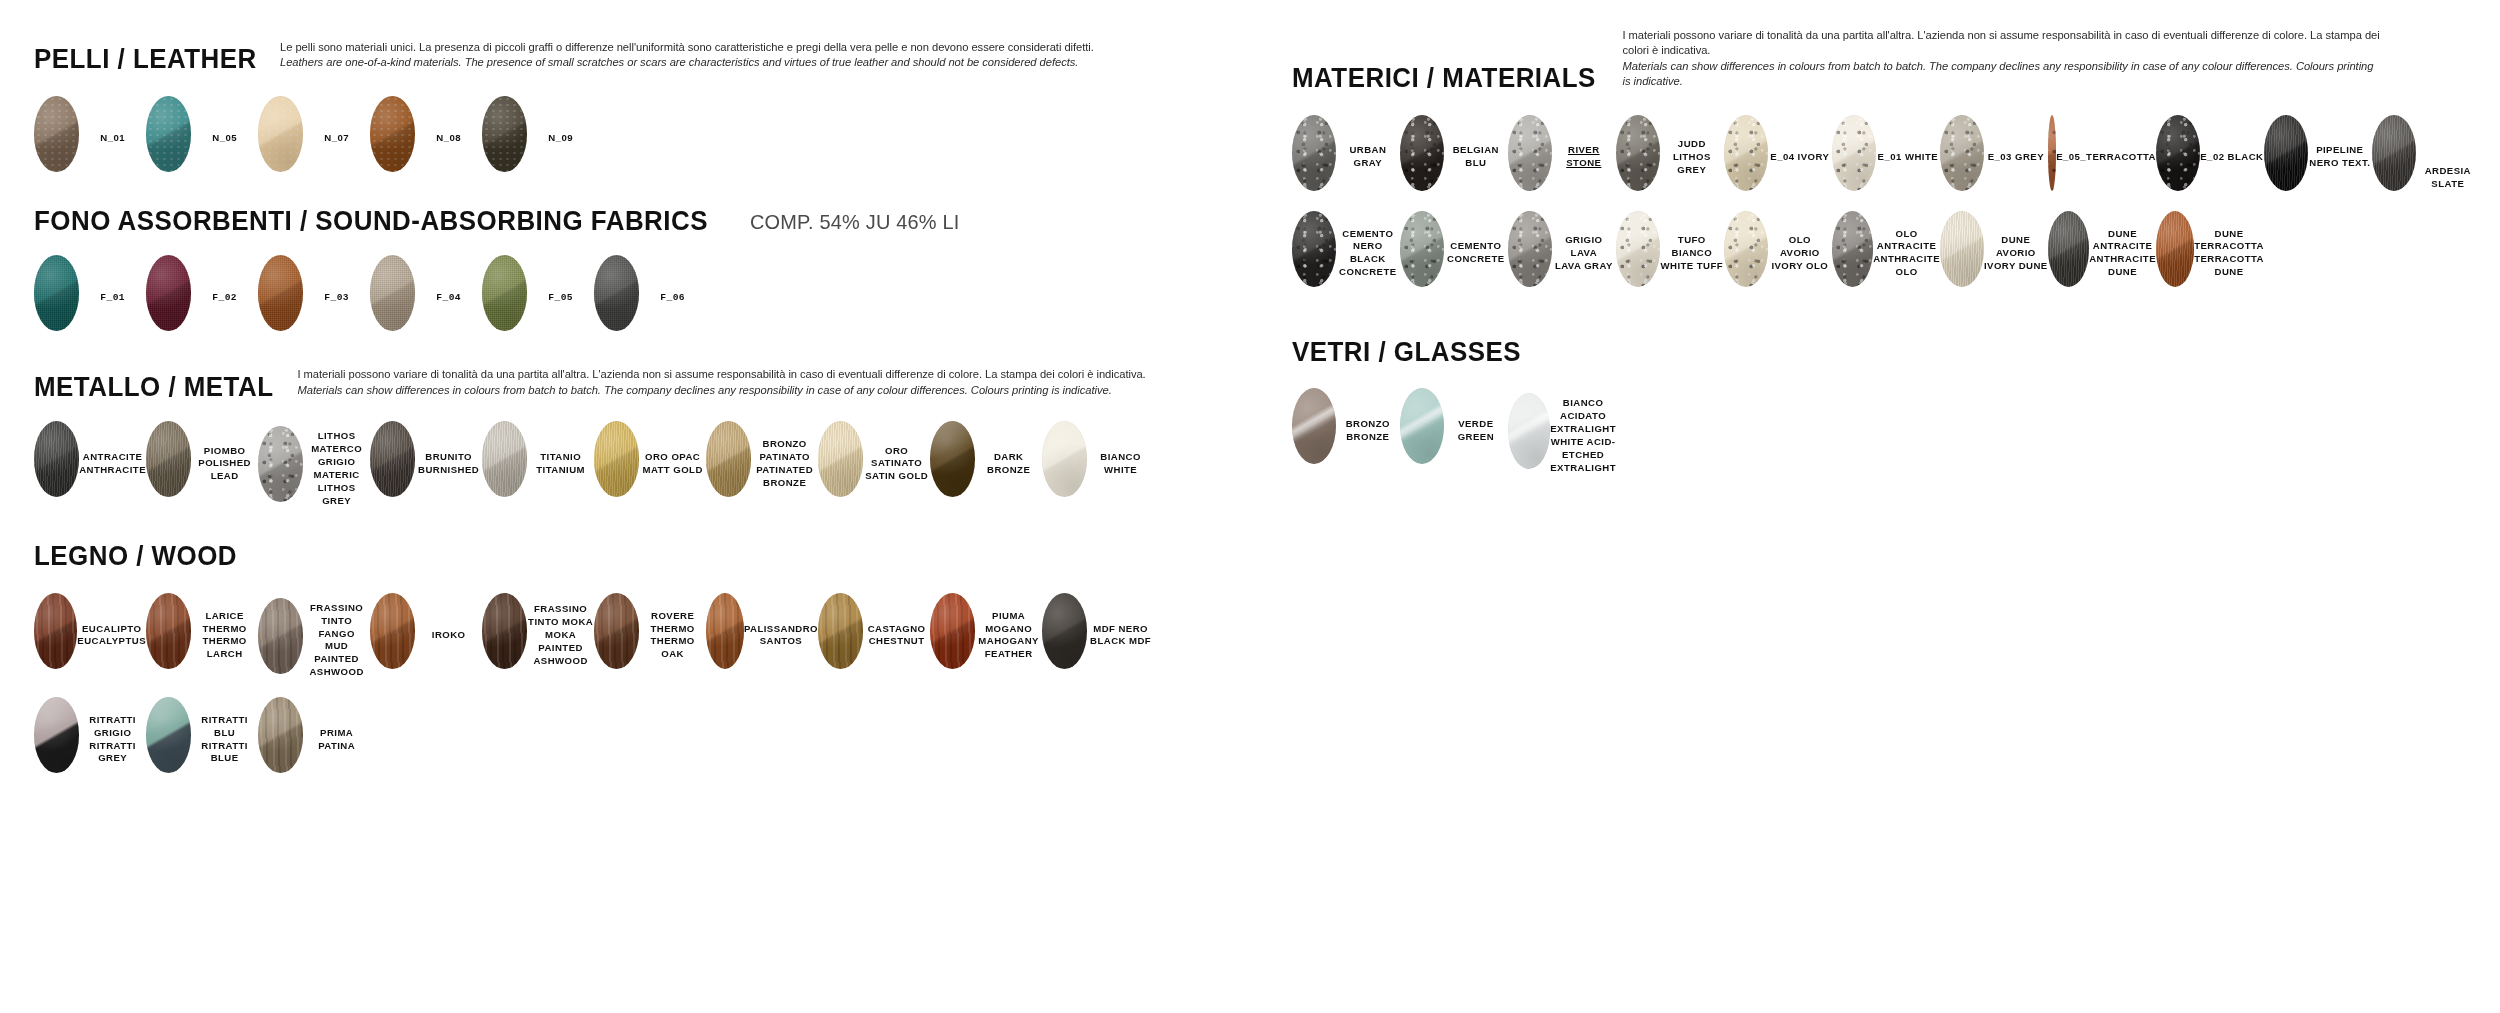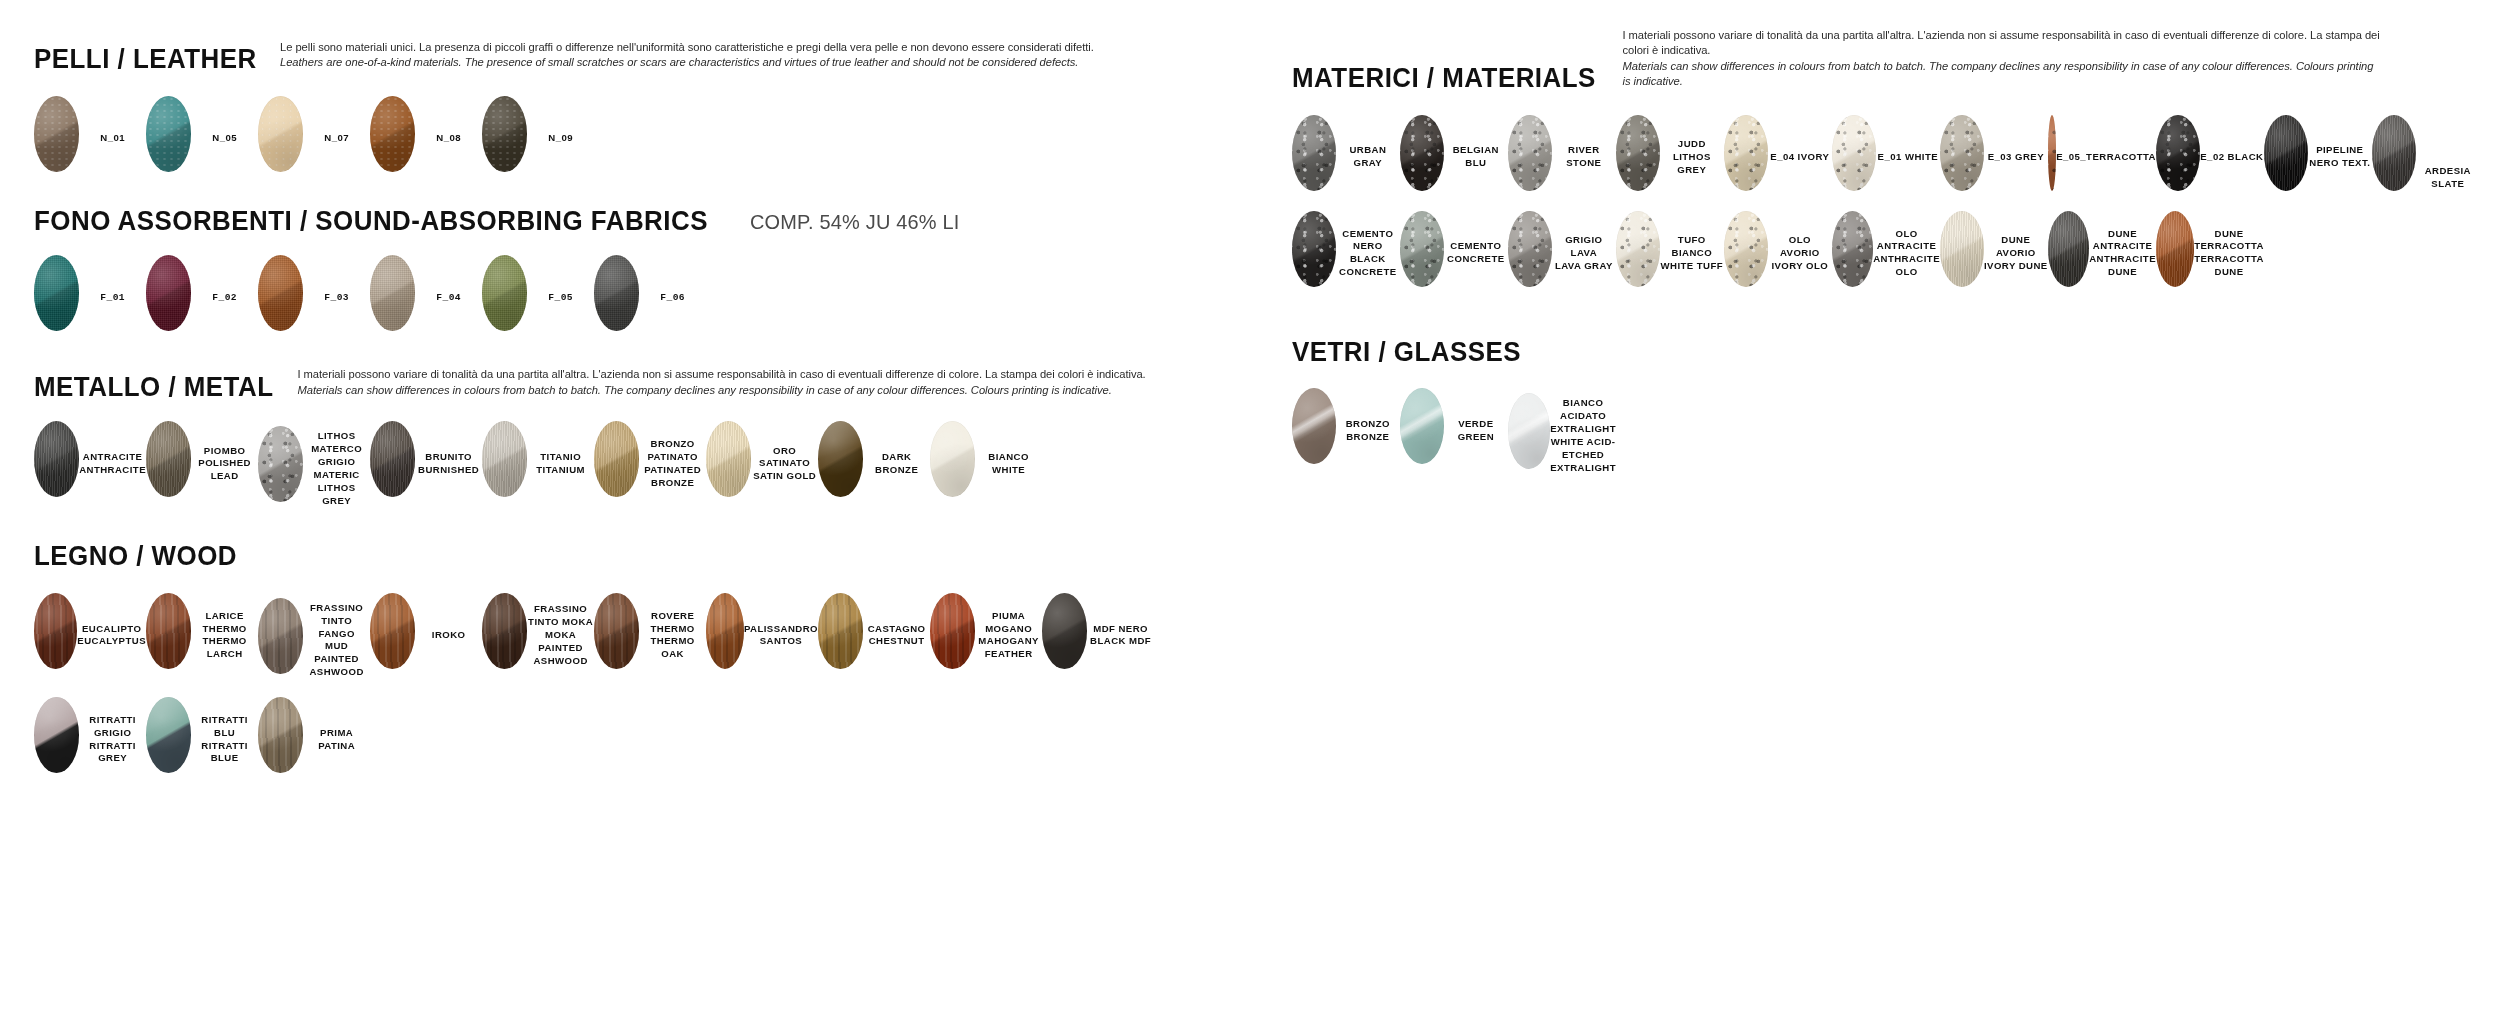--- a/index.html
+++ b/index.html
@@ -261,20 +261,24 @@
           </div>
           <div class="sw">
             <div class="sw-dot tx-brushed" style="background: linear-gradient(150deg, rgb(79, 70, 62) 0%, rgb(79, 70, 62) 48%, rgb(59, 52, 48) 52%, rgb(59, 52, 48) 100%);"></div>
             <div class="sw-label">BRUNITO<span class="l2">BURNISHED</span></div>
           </div>
           <div class="sw">
             <div class="sw-dot tx-brushed" style="background: linear-gradient(150deg, rgb(205, 199, 188) 0%, rgb(205, 199, 188) 48%, rgb(179, 172, 160) 52%, rgb(179, 172, 160) 100%);"></div>
             <div class="sw-label">TITANIO<span class="l2">TITANIUM</span></div>
           </div>
           <div class="sw">
+            <div class="sw-dot tx-brushed" style="background: linear-gradient(150deg, rgb(217, 184, 92) 0%, rgb(217, 184, 92) 48%, rgb(192, 160, 72) 52%, rgb(192, 160, 72) 100%);"></div>
+            <div class="sw-label">ORO OPAC<span class="l2">MATT GOLD</span></div>
+          </div>
+          <div class="sw">
             <div class="sw-dot tx-brushed" style="background: linear-gradient(150deg, rgb(196, 167, 114) 0%, rgb(196, 167, 114) 48%, rgb(166, 136, 79) 52%, rgb(166, 136, 79) 100%);"></div>
             <div class="sw-label">BRONZO PATINATO<span class="l2">PATINATED BRONZE</span></div>
           </div>
           <div class="sw">
             <div class="sw-dot tx-brushed" style="background: linear-gradient(150deg, rgb(237, 221, 184) 0%, rgb(237, 221, 184) 48%, rgb(216, 197, 154) 52%, rgb(216, 197, 154) 100%);"></div>
             <div class="sw-label">ORO SATINATO<span class="l2">SATIN GOLD</span></div>
           </div>
           <div class="sw">
             <div class="sw-dot tx-gloss" style="background: linear-gradient(150deg, rgb(93, 70, 32) 0%, rgb(93, 70, 32) 48%, rgb(67, 49, 15) 52%, rgb(67, 49, 15) 100%);"></div>
             <div class="sw-label">DARK BRONZE</div>
@@ -362,21 +366,21 @@
       </div>
       <div class="sw-row" style="margin-top:22px;">
           <div class="sw" style="width: 108px; flex: 0 0 108px;">
             <div class="sw-dot tx-stone" style="background: linear-gradient(150deg, rgb(124, 123, 120) 0%, rgb(124, 123, 120) 48%, rgb(92, 91, 88) 52%, rgb(92, 91, 88) 100%);"></div>
             <div class="sw-label">URBAN GRAY</div>
           </div>
           <div class="sw" style="width: 108px; flex: 0 0 108px;">
             <div class="sw-dot tx-stone" style="background: linear-gradient(150deg, rgb(58, 52, 48) 0%, rgb(58, 52, 48) 48%, rgb(36, 31, 28) 52%, rgb(36, 31, 28) 100%);"></div>
             <div class="sw-label">BELGIAN BLU</div>
           </div>
-          <div class="sw" style="width: 108px; flex: 0 0 108px;">
+          <div class="sw" style="width: 108px; flex: 0 0 108px; text-decoration: underline;">
             <div class="sw-dot tx-stone" style="background: linear-gradient(150deg, rgb(180, 178, 173) 0%, rgb(180, 178, 173) 48%, rgb(151, 148, 142) 52%, rgb(151, 148, 142) 100%);"></div>
             <div class="sw-label">RIVER STONE</div>
           </div>
           <div class="sw" style="width: 108px; flex: 0 0 108px;">
             <div class="sw-dot tx-stone" style="background: linear-gradient(150deg, rgb(126, 122, 112) 0%, rgb(126, 122, 112) 48%, rgb(96, 92, 84) 52%, rgb(96, 92, 84) 100%);"></div>
             <div class="sw-label">JUDD<span class="l2">LITHOS GREY</span></div>
           </div>
           <div class="sw" style="width: 108px; flex: 0 0 108px; align-items: center;">
             <div class="sw-dot tx-stone" style="background: linear-gradient(150deg, rgb(231, 220, 195) 0%, rgb(231, 220, 195) 48%, rgb(213, 200, 170) 52%, rgb(213, 200, 170) 100%);"></div>
             <div class="sw-label">E_04 IVORY</div>

